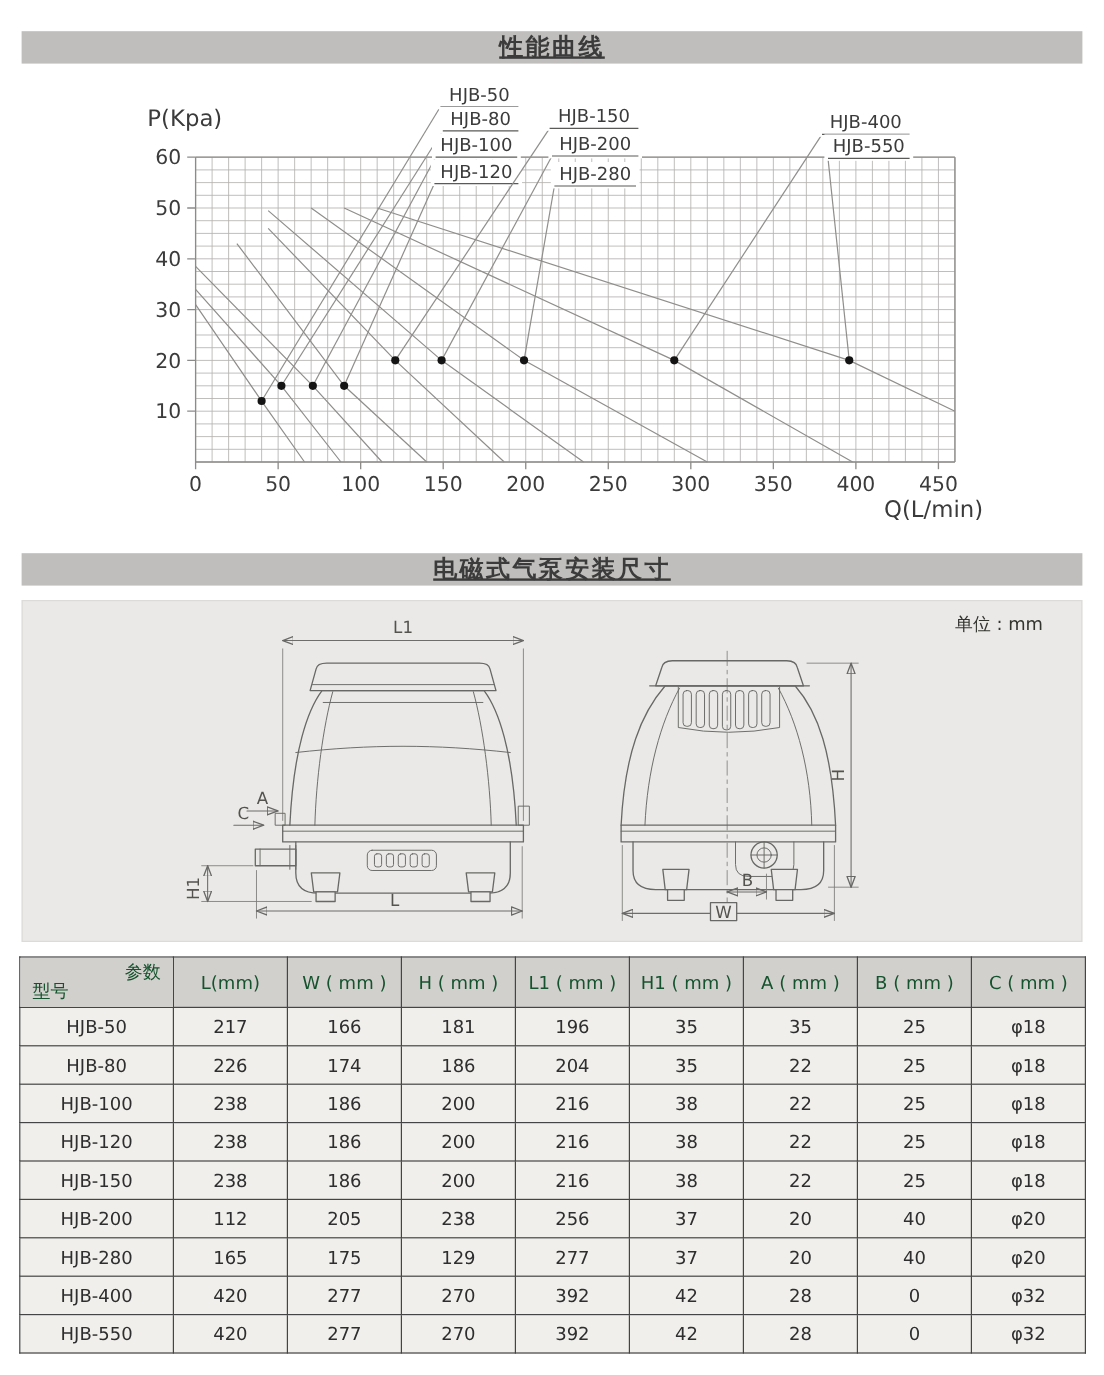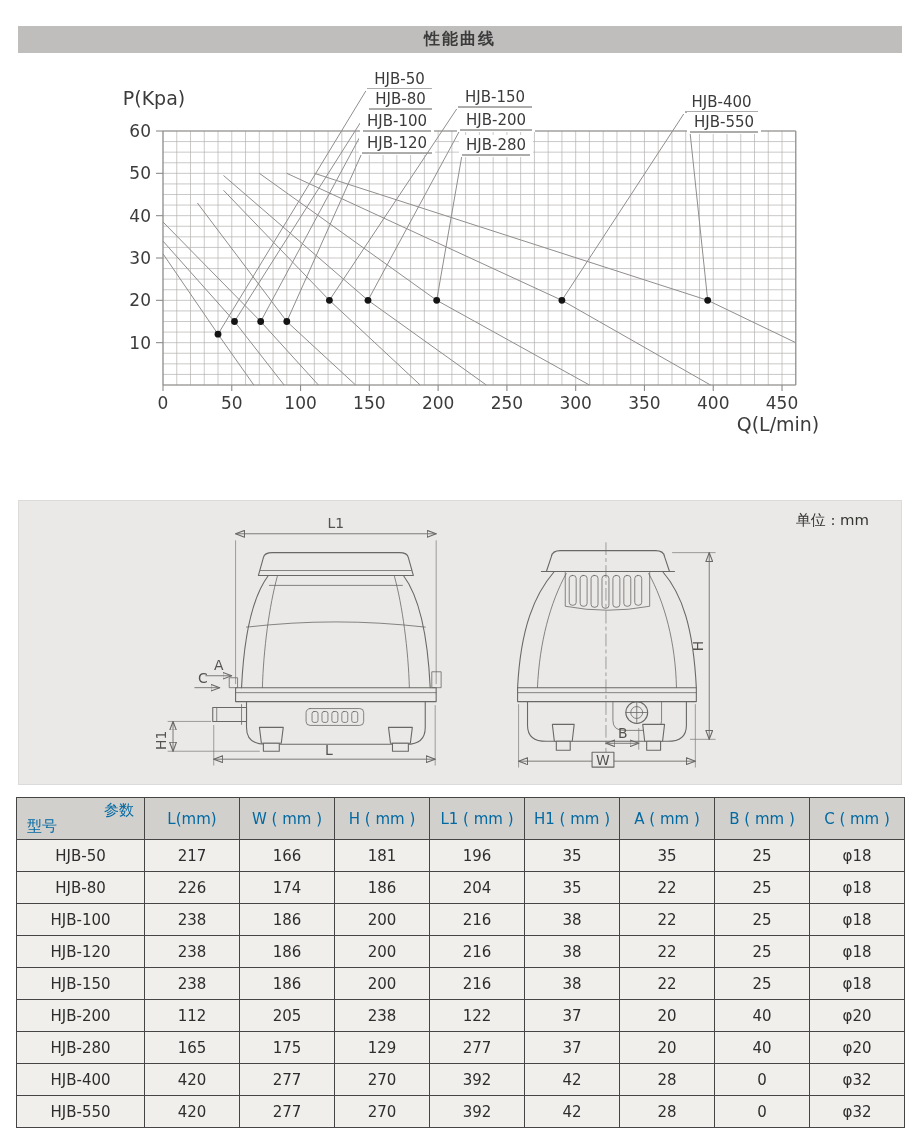--- a/index.html
+++ b/index.html
@@ -4,22 +4,22 @@
 <style>
   html,body{margin:0;padding:0;}
   body{
     width:920px;height:1146px;position:relative;background:#ffffff;
     font-family:"DejaVu Sans","Liberation Sans",sans-serif;
     -webkit-font-smoothing:antialiased;
   }
   #root{position:absolute;inset:0;overflow:hidden;}
   .bar{
     position:absolute;left:18px;width:884px;height:27px;background:#bfbebc;
-    color:#3b3b3b;font-size:16px;font-weight:bold;letter-spacing:2px;
-    display:flex;align-items:center;justify-content:center;
+    color:#3b3b3b;font-size:20px;font-weight:bold;letter-spacing:2px;
+    display:flex;align-items:center;justify-content:center;text-decoration:underline;
   }
   #bar1{top:26px;}
   #bar2{top:461px;}
   #chart{position:absolute;left:18px;top:60px;width:884px;height:390px;}
   #panel{
     position:absolute;left:18px;top:500px;width:884px;height:285px;
     background:#eae9e7;border:1px solid #dcdbd9;box-sizing:border-box;
   }
   svg{display:block;width:100%;height:100%;}
   
@@ -36,21 +36,21 @@
   #panel-svg text{fill:#55534f;font-size:14px;stroke:none;}
   #panel-svg text.unit{fill:#333330;font-size:15px;}
   
   #dim-table{
     position:absolute;left:16px;top:797px;width:888px;
     border-collapse:collapse;table-layout:fixed;color:#2e2e2e;
   }
   #dim-table th,#dim-table td{
     border:1px solid #454545;text-align:center;font-weight:normal;padding:0;
   }
-  #dim-table thead th{background:#d2d0cd;height:41px;font-size:15px;color:#0369a1;}
+  #dim-table thead th{background:#d2d0cd;height:41px;font-size:15px;color:#14532d;}
   #dim-table tbody td{background:#f1efec;height:31px;font-size:15px;}
   #corner-cell{position:relative;
     background-image:linear-gradient(to bottom right,
       transparent calc(50% - 0.8px), #454545 calc(50% - 0.8px),
       #454545 calc(50% + 0.8px), transparent calc(50% + 0.8px));
   }
   #corner-cell .corner-top{position:absolute;top:3px;right:10px;font-size:15px;}
   #corner-cell .corner-bottom{position:absolute;bottom:3px;left:10px;font-size:15px;text-align:right;}
 </style>
 </head>
@@ -232,20 +232,23 @@
         <circle cx="543.9" cy="240.3" r="3.4" fill="#141414" stroke="none"></circle>
         <polyline points="296.3,113.3 689.7,240.3 777.8,282.7" fill="none" stroke="#908e8c" stroke-width="1"></polyline>
         <line x1="672" y1="72" x2="689.7" y2="240.3" stroke="#908e8c" stroke-width="1"></line>
         <rect x="669" y="52" width="74" height="22" fill="#ffffff"></rect>
         <line x1="672" y1="72" x2="740" y2="72" stroke="#5a5a58" stroke-width="1"></line>
         <text x="706" y="67" text-anchor="middle" font-size="15">HJB-550</text>
         <circle cx="689.7" cy="240.3" r="3.4" fill="#141414" stroke="none"></circle>
       </svg>
   </div>
 
+  <div class="bar" id="bar2">
+    <span>电磁式气泵安装尺寸</span>
+  </div>
 
   <div id="panel">
     <svg id="panel-svg" viewBox="0 0 884 285">
       <defs>
         <marker id="ar" viewBox="0 0 10 8" refX="9" refY="4" markerWidth="10" markerHeight="8" orient="auto-start-reverse" markerUnits="userSpaceOnUse">
           <path d="M0,0.6 L9,4 L0,7.4 Z" fill="#6f6d6b" stroke="none"></path>
         </marker>
       </defs>
 
       <text class="unit" x="854" y="24" text-anchor="end">单位 : mm</text>
@@ -433,21 +436,21 @@
           <td>38</td>
           <td>22</td>
           <td>25</td>
           <td>φ18</td>
         </tr>
         <tr>
           <td>HJB-200</td>
           <td>112</td>
           <td>205</td>
           <td>238</td>
-          <td>122</td>
+          <td>256</td>
           <td>37</td>
           <td>20</td>
           <td>40</td>
           <td>φ20</td>
         </tr>
         <tr>
           <td>HJB-280</td>
           <td>165</td>
           <td>175</td>
           <td>129</td>

